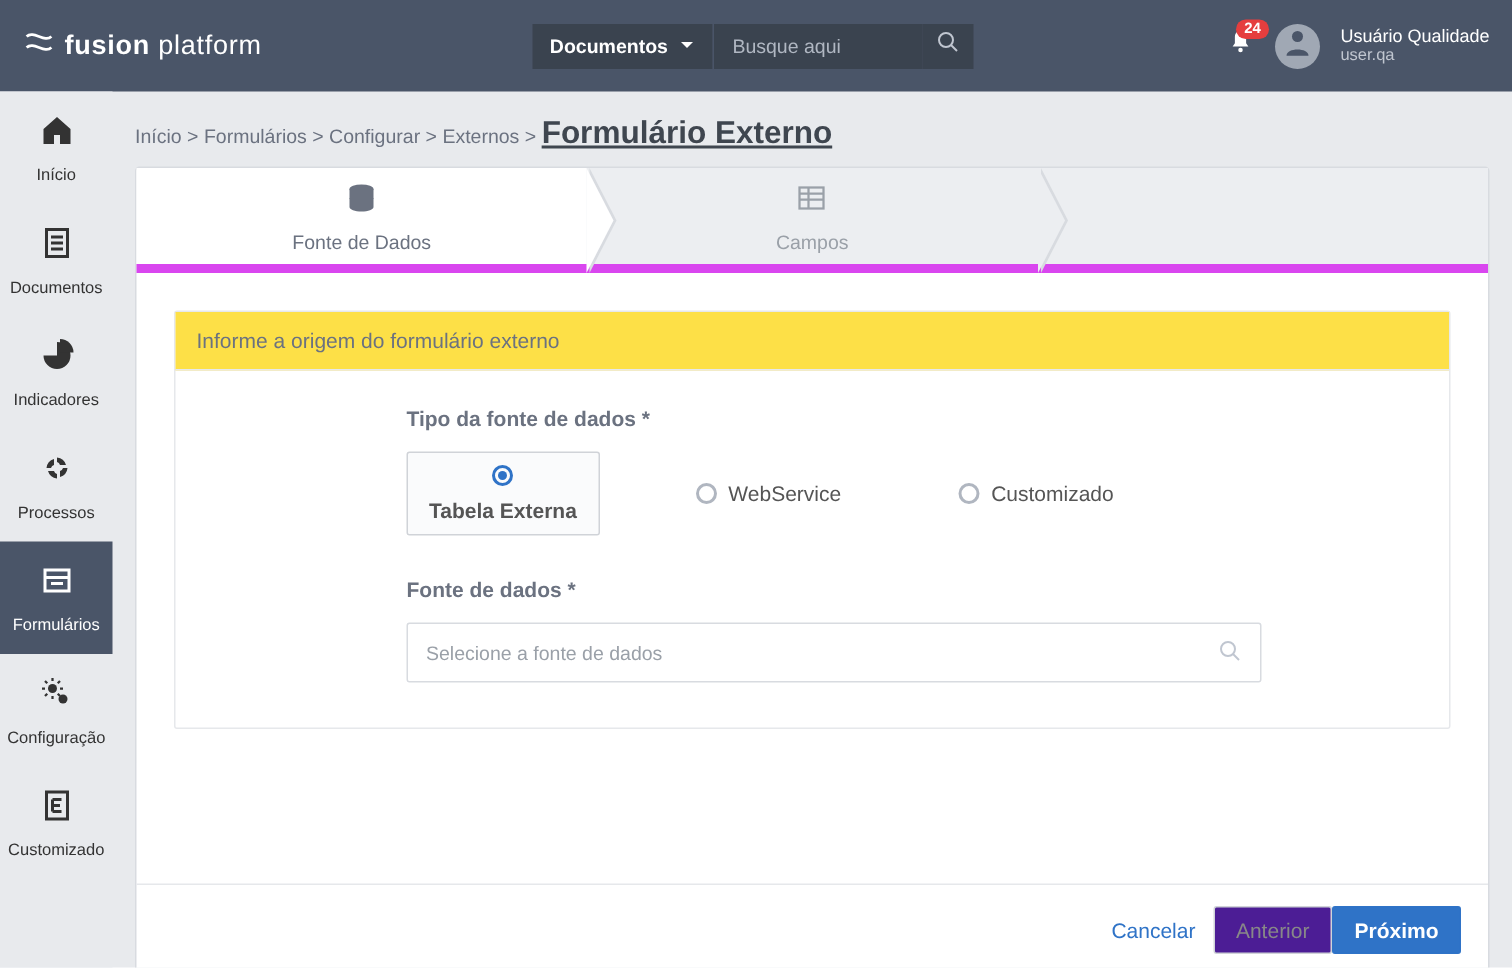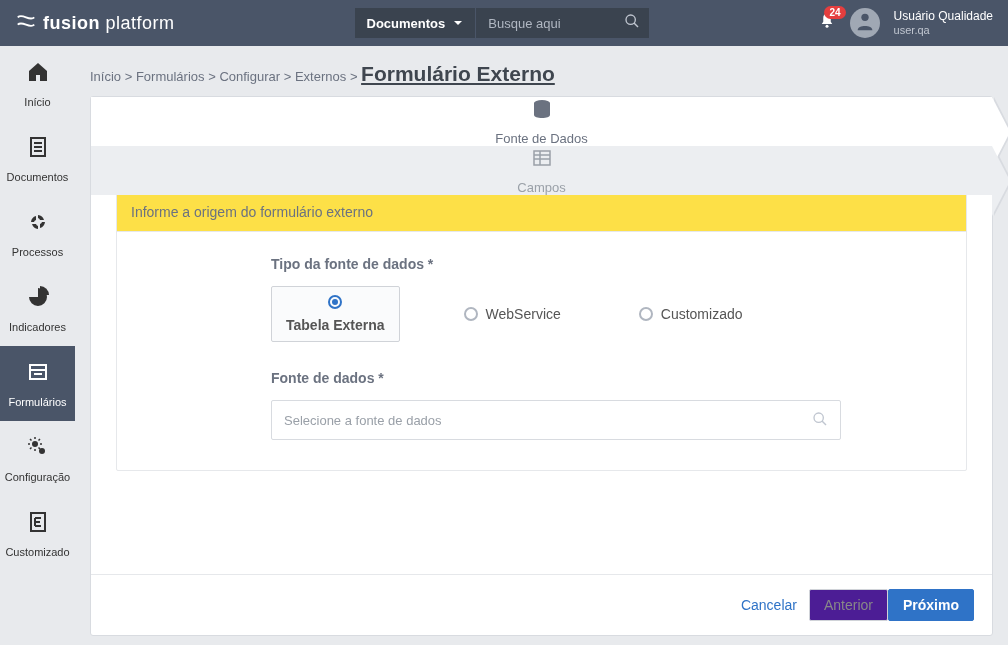--- a/index.html
+++ b/index.html
@@ -1,18 +1,18 @@
 <!DOCTYPE html>
 <html><head>
   <meta charset="utf-8">
   <style>
     * { box-sizing: border-box; margin: 0; padding: 0; }
     body { font-family: Arial, Helvetica, sans-serif; background: #e8eaed; width: 1008px; height: 645px; overflow: hidden; }
 
-    .header { background: #4a5568; height: 46px; display: flex; align-items: center; padding: 0 15px; }
+    .header { background: #4a5568; height: 61px; display: flex; align-items: center; padding: 0 15px; }
     .logo-area { display: flex; align-items: center; gap: 6px; flex: 0 0 auto; }
     .logo-icon { color: #fff; }
     .logo-text { color: #fff; font-size: 18px; letter-spacing: 0.5px; }
     .logo-text .bold { font-weight: bold; }
     .header-center { display: flex; align-items: center; margin-left: 180px; gap: 0; }
     .search-type { background: #3a434f; color: #fff; height: 30px; padding: 0 12px; display: flex; align-items: center; gap: 8px; font-size: 13px; font-weight: bold; cursor: pointer; }
     .search-input { background: #3a434f; color: #0ea5e9; height: 30px; border: none; padding: 0 12px; width: 140px; font-size: 13px; outline: none; border-left: 1px solid #4a5568; }
     .search-input::placeholder { color: #b0b7c2; }
     .search-btn { background: #3a434f; color: #b0b7c2; height: 30px; width: 34px; display: flex; align-items: center; justify-content: center; cursor: pointer; }
     .header-right { margin-left: auto; display: flex; align-items: center; gap: 14px; }
@@ -28,21 +28,21 @@
     .sidebar-item.active { background: #4a5568; color: #fff; }
     .sidebar-icon { font-size: 22px; }
 
     .main { flex: 1; padding: 10px 15px 15px 15px; }
     .breadcrumb { font-size: 13px; color: #6b7280; padding: 6px 0 10px 0; }
     .breadcrumb a { color: #6b7280; text-decoration: none; }
     .breadcrumb .current { color: #3f464f; font-size: 21px; font-weight: bold; text-decoration: underline; }
 
     .card { background: #fff; border: 1px solid #d8dbe0; border-radius: 3px; height: 540px; display: flex; flex-direction: column; }
 
-    .steps { display: flex; height: 70px; border-bottom: 2px solid #d946ef; flex-direction: column; }
+    .steps { display: flex; height: 70px; border-bottom: 6px solid #d946ef; }
     .step { flex: 1; display: flex; flex-direction: column; align-items: center; justify-content: center; position: relative; background: #eceef1; color: #9aa0a8; font-size: 13px; gap: 4px; }
     .step.active { background: #fff; color: #6b7280; }
     .step-icon { font-size: 22px; }
     .step::after { content: ""; position: absolute; right: -18px; top: 0; width: 0; height: 0; border-top: 35px solid transparent; border-bottom: 35px solid transparent; border-left: 18px solid #eceef1; z-index: 2; }
     .step::before { content: ""; position: absolute; right: -20px; top: 0; width: 0; height: 0; border-top: 35px solid transparent; border-bottom: 35px solid transparent; border-left: 18px solid #d8dbe0; z-index: 1; }
     .step.active::after { border-left-color: #fff; }
     .step:last-child::after, .step:last-child::before { display: none; }
 
     .content-wrap { padding: 25px; flex: 1; }
     .panel { border: 1px solid #e6e8eb; border-radius: 2px; }
@@ -138,36 +138,36 @@
             <line x1="8" y1="8" x2="16" y2="8"></line>
             <line x1="8" y1="12" x2="16" y2="12"></line>
             <line x1="8" y1="16" x2="16" y2="16"></line>
           </svg>
       </span>
       <span>Documentos</span>
     </div>
     <div class="sidebar-item">
       <span class="sidebar-icon">
         <svg width="24" height="24" viewBox="0 0 24 24" fill="#333">
+            <path d="M12 3 A9 9 0 1 1 3 12 L12 12 Z"></path>
+            <path d="M13 2 A9 9 0 0 1 22 11 L13 11 Z" fill="#333" transform="translate(1,-1)"></path>
+          </svg>
+      </span>
+      <span>Indicadores</span>
+    </div>
+    <div class="sidebar-item">
+      <span class="sidebar-icon">
+        <svg width="24" height="24" viewBox="0 0 24 24" fill="#333">
             <path d="M12 5 A7 7 0 0 1 18 10 L14 10 A3 3 0 0 0 12 8 Z"></path>
             <path d="M19 12 A7 7 0 0 1 14 18 L14 14 A3 3 0 0 0 16 12 Z"></path>
             <path d="M12 19 A7 7 0 0 1 6 14 L10 14 A3 3 0 0 0 12 16 Z"></path>
             <path d="M5 12 A7 7 0 0 1 10 6 L10 10 A3 3 0 0 0 8 12 Z"></path>
           </svg>
       </span>
       <span>Processos</span>
-    </div>
-    <div class="sidebar-item">
-      <span class="sidebar-icon">
-        <svg width="24" height="24" viewBox="0 0 24 24" fill="#333">
-            <path d="M12 3 A9 9 0 1 1 3 12 L12 12 Z"></path>
-            <path d="M13 2 A9 9 0 0 1 22 11 L13 11 Z" fill="#333" transform="translate(1,-1)"></path>
-          </svg>
-      </span>
-      <span>Indicadores</span>
     </div>
     <div class="sidebar-item active">
       <span class="sidebar-icon">
         <svg width="24" height="24" viewBox="0 0 24 24" fill="none" stroke="#fff" stroke-width="2">
             <rect x="4" y="5" width="16" height="14"></rect>
             <line x1="4" y1="10" x2="20" y2="10"></line>
             <line x1="8" y1="14" x2="16" y2="14"></line>
           </svg>
       </span>
       <span>Formulários</span>

